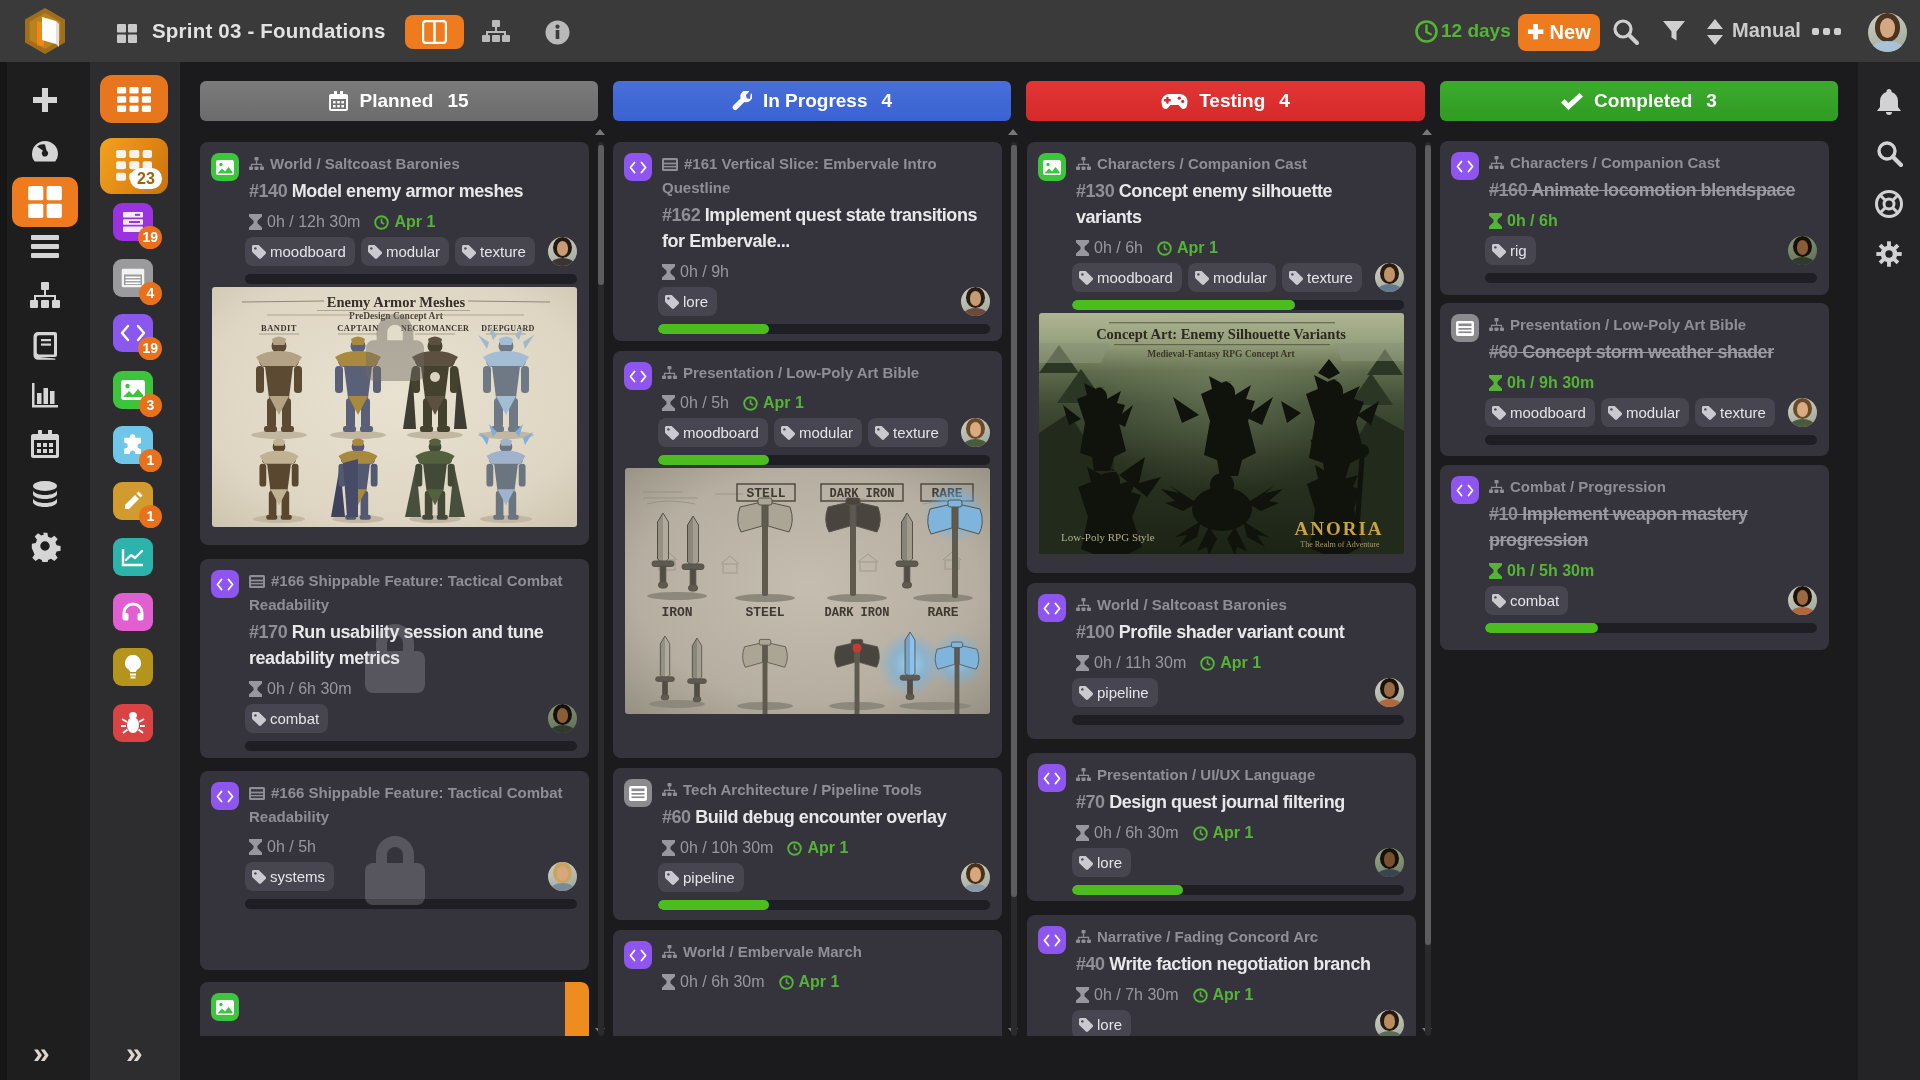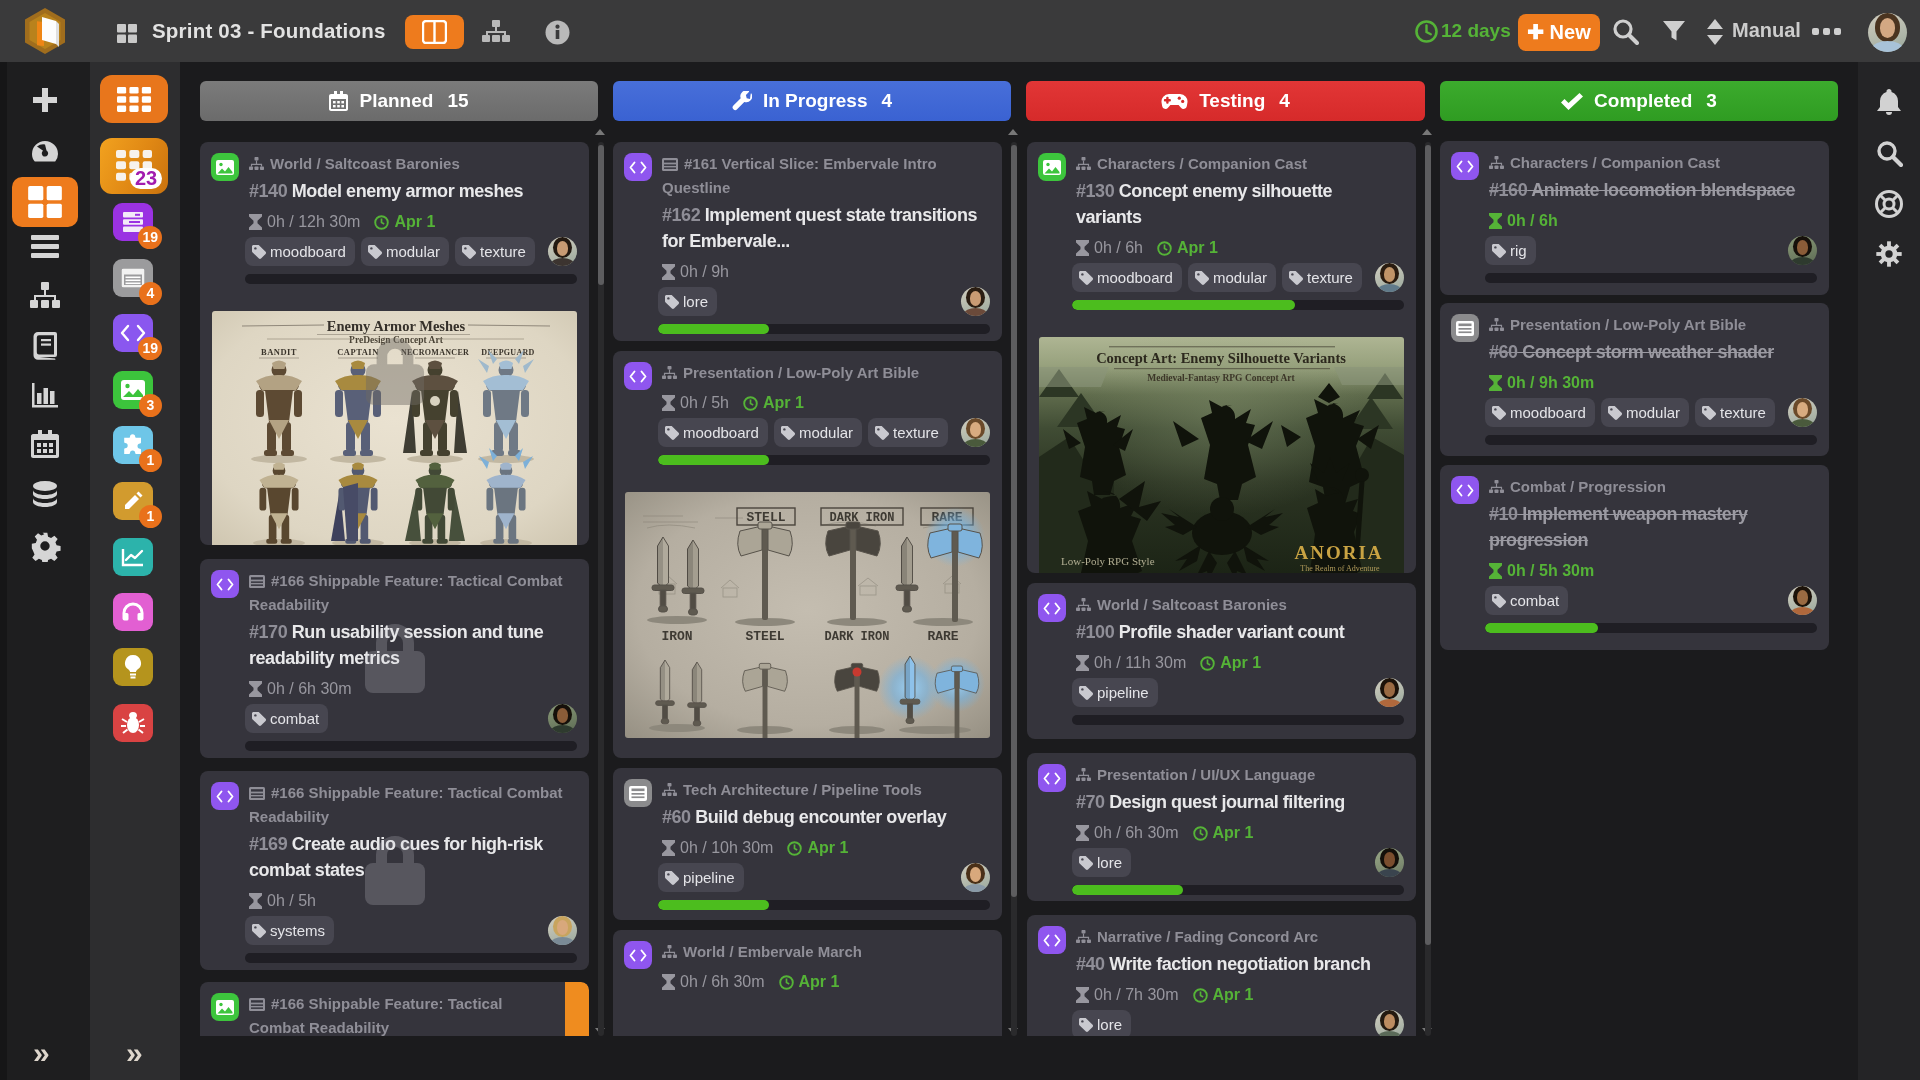--- a/index.html
+++ b/index.html
@@ -18,21 +18,21 @@
 #sb1{position:absolute;left:0;top:62px;width:90px;height:1018px;background:#1e1e1f;z-index:20}
 #sb1::before{content:"";position:absolute;left:0;top:0;width:7px;height:100%;background:#161617}
 #sb2{position:absolute;left:90px;top:62px;width:90px;height:1018px;background:#2d2d2f;z-index:20}
 #rightbar{position:absolute;left:1858px;top:62px;width:62px;height:1018px;background:#242426;z-index:20}
 .s1i{position:absolute;left:29px;width:32px;height:32px;color:#d5d5d5}
 #s1active{position:absolute;left:12px;top:115px;width:66px;height:50px;background:#ee7b1d;border-radius:10px}
 .sbtn{position:absolute;left:23px;width:40px;height:38px;border-radius:9px}
 .sbtn svg{position:absolute;left:50%;top:50%;transform:translate(-50%,-50%)}
 .badge{position:absolute;right:-9px;bottom:-8px;background:#e9711b;color:#fff;font-size:14px;font-weight:bold;border-radius:12px;height:23px;min-width:23px;line-height:23px;text-align:center;padding:0 4px}
 #btn23{position:absolute;left:10px;top:76px;width:68px;height:56px;border-radius:12px;background:linear-gradient(115deg,#f2a21f 0%,#e08814 55%,#c9720e 100%)}
-#badge23{position:absolute;right:6px;bottom:5px;background:#fff;color:#a21caf;font-size:20px;font-weight:bold;border-radius:11px;height:21px;min-width:32px;line-height:21px;text-align:center}
+#badge23{position:absolute;right:6px;bottom:5px;background:#fff;color:#a16207;font-size:16px;font-weight:bold;border-radius:11px;height:21px;min-width:32px;line-height:21px;text-align:center}
 #btn1{position:absolute;left:10px;top:13px;width:68px;height:48px;border-radius:12px;background:#e8761c}
 .chev{position:absolute;bottom:10px;color:#ded6cc;font-size:30px;font-weight:bold}
 
 .colhead{position:absolute;top:81px;height:40px;border-radius:6px;color:#fff;font-size:19px;font-weight:bold;display:flex;align-items:center;justify-content:center;gap:11px;z-index:5}
 .colhead .cnt{margin-left:3px}
 #h1{left:200px;width:398px;background:linear-gradient(180deg,#7b7b7b,#6b6b6b)}
 #h2{left:613px;width:398px;background:linear-gradient(180deg,#486fd9,#3a62d2)}
 #h3{left:1026px;width:399px;background:linear-gradient(180deg,#e23636,#d62a2a)}
 #h4{left:1440px;width:398px;background:linear-gradient(180deg,#3cab2d,#2f9c22)}
 
@@ -55,21 +55,21 @@
 .cmeta{font-size:16px;color:#98979f;line-height:20px;margin-top:8px;font-weight:normal}
 .cmeta .grn{color:#55b337;font-weight:bold;margin-left:14px}
 .cmeta.allgrn{color:#55b337;font-weight:bold}
 .cmeta svg{vertical-align:-3px;margin-right:5px}
 .crow{margin-top:5px;margin-left:33px;position:relative;height:29px}
 .tag{display:inline-block;background:#474650;border-radius:8px;height:29px;line-height:29px;padding:0 9px 0 7px;font-size:15px;color:#e4e4e8;margin-right:6px;vertical-align:top;white-space:nowrap}
 .tag svg{vertical-align:-2px;margin-right:4px}
 .avatar{position:absolute;right:0;top:0;width:29px;height:29px;border-radius:50%;overflow:hidden}
 .cprog{margin-top:8px;margin-left:33px;height:10px;background:#1f1e24;border-radius:5px;overflow:hidden}
 .cfill{height:10px;background:#4cbd1e;border-radius:5px}
-.cimg{margin-top:27px;border-radius:3px;overflow:hidden;position:relative}
+.cimg{margin-top:3px;border-radius:3px;overflow:hidden;position:relative}
 .locko{position:absolute;z-index:6;opacity:0.5}
 
 .avatar i,.avatar b{position:absolute;display:block}
 .av{background:linear-gradient(160deg,#d2cec0,#9aa89c)}
 .av .sk{position:absolute;left:30%;top:14%;width:40%;height:50%;border-radius:50%;z-index:2}
 .av .hr{position:absolute;left:17%;top:0;width:66%;height:74%;border-radius:50%;z-index:1}
 .av .sh{position:absolute;left:10%;bottom:-12%;width:80%;height:40%;border-radius:50% 50% 0 0;z-index:3}
 </style>
 </head>
 <body>
@@ -568,21 +568,20 @@
         <rect x="2" y="32" width="60" height="42" rx="8"></rect>
         <path d="M13 34v-10a19 19 0 0138 0v10h-11v-10a8 8 0 00-16 0v10z"></path>
       </svg>
   <div class="cbody">
     <div class="cproj"><svg width="16" height="13" viewBox="0 0 16 13" fill="#8f8e97">
             <rect x="0" y="0" width="16" height="13" rx="1.5"></rect>
             <rect x="2" y="2.2" width="12" height="2.4" fill="#36353e"></rect>
             <rect x="2" y="6.4" width="12" height="1.5" fill="#36353e"></rect>
             <rect x="2" y="9.4" width="12" height="1.5" fill="#36353e"></rect>
           </svg>#166 Shippable Feature: Tactical Combat<br>Readability</div>
-    <div class="ctitle"><span class="cnum">#169</span> Create audio cues for high-risk<br>combat states</div>
     <div class="cmeta"><svg width="13" height="16" viewBox="0 0 13 16" fill="#98979f">
             <path d="M0 0h13v2.5l-4.5 4.3v2.4L13 13.5V16H0v-2.5l4.5-4.3V6.8L0 2.5z"></path>
           </svg>0h / 5h</div>
   </div>
   <div class="crow">
     <span class="tag"><svg width="14" height="14" viewBox="0 0 14 14" fill="#c9c9cf">
             <path d="M0 1.5C0 .7.7 0 1.5 0h4.6c.4 0 .8.2 1.1.4l6.4 6.4c.6.6.6 1.5 0 2.1l-4.6 4.6c-.6.6-1.5.6-2.1 0L.4 7.2A1.5 1.5 0 010 6.1z"></path>
             <circle cx="3.4" cy="3.4" r="1.2" fill="#474650"></circle>
           </svg>systems</span>
     <div class="avatar av">
@@ -598,28 +597,20 @@
 
 <div class="card" style="left:200px;top:982px;height:120px">
   <div class="cicon ig">
         <svg width="18" height="15" viewBox="0 0 18 15">
           <rect width="18" height="15" rx="2" fill="#fff"></rect>
           <circle cx="5" cy="4.5" r="1.7" fill="#3dc53d"></circle>
           <path d="M1.5 13.5l4.5-5 3 3 3.5-4.5 4 5v1.5h-15z" fill="#3dc53d"></path>
         </svg>
       </div>
   <div style="position:absolute;right:0;top:0;width:24px;height:120px;background:#ef8c1f;border-radius:0 8px 8px 0"></div>
-  <div class="cbody" style="margin-right:30px">
-    <div class="cproj"><svg width="16" height="13" viewBox="0 0 16 13" fill="#8f8e97">
-            <rect x="0" y="0" width="16" height="13" rx="1.5"></rect>
-            <rect x="2" y="2.2" width="12" height="2.4" fill="#36353e"></rect>
-            <rect x="2" y="6.4" width="12" height="1.5" fill="#36353e"></rect>
-            <rect x="2" y="9.4" width="12" height="1.5" fill="#36353e"></rect>
-          </svg>#166 Shippable Feature: Tactical<br>Combat Readability</div>
-  </div>
 </div>
 
 <div class="card" style="left:613px;top:142px;height:199px">
   <div class="cicon ip">
         <svg width="18" height="13" viewBox="0 0 18 13" fill="none" stroke="#fff" stroke-width="1.9" stroke-linecap="round" stroke-linejoin="round">
           <path d="M5.5 1.5L1.5 6.5l4 5M12.5 1.5l4 5-4 5"></path>
         </svg>
       </div>
   <div class="cbody">
     <div class="cproj"><svg width="16" height="13" viewBox="0 0 16 13" fill="#8f8e97">

